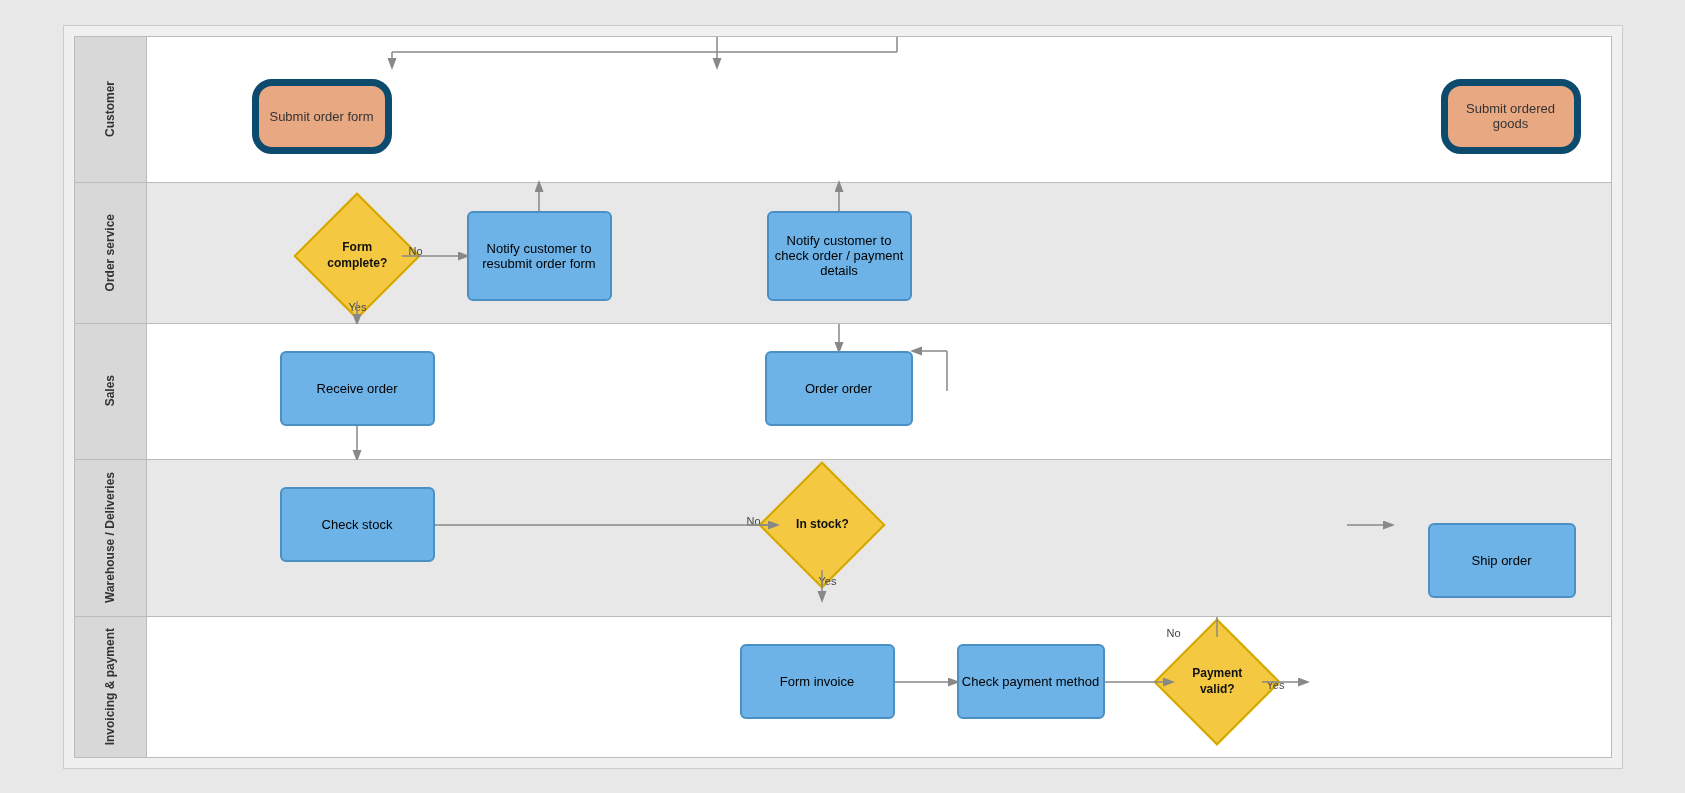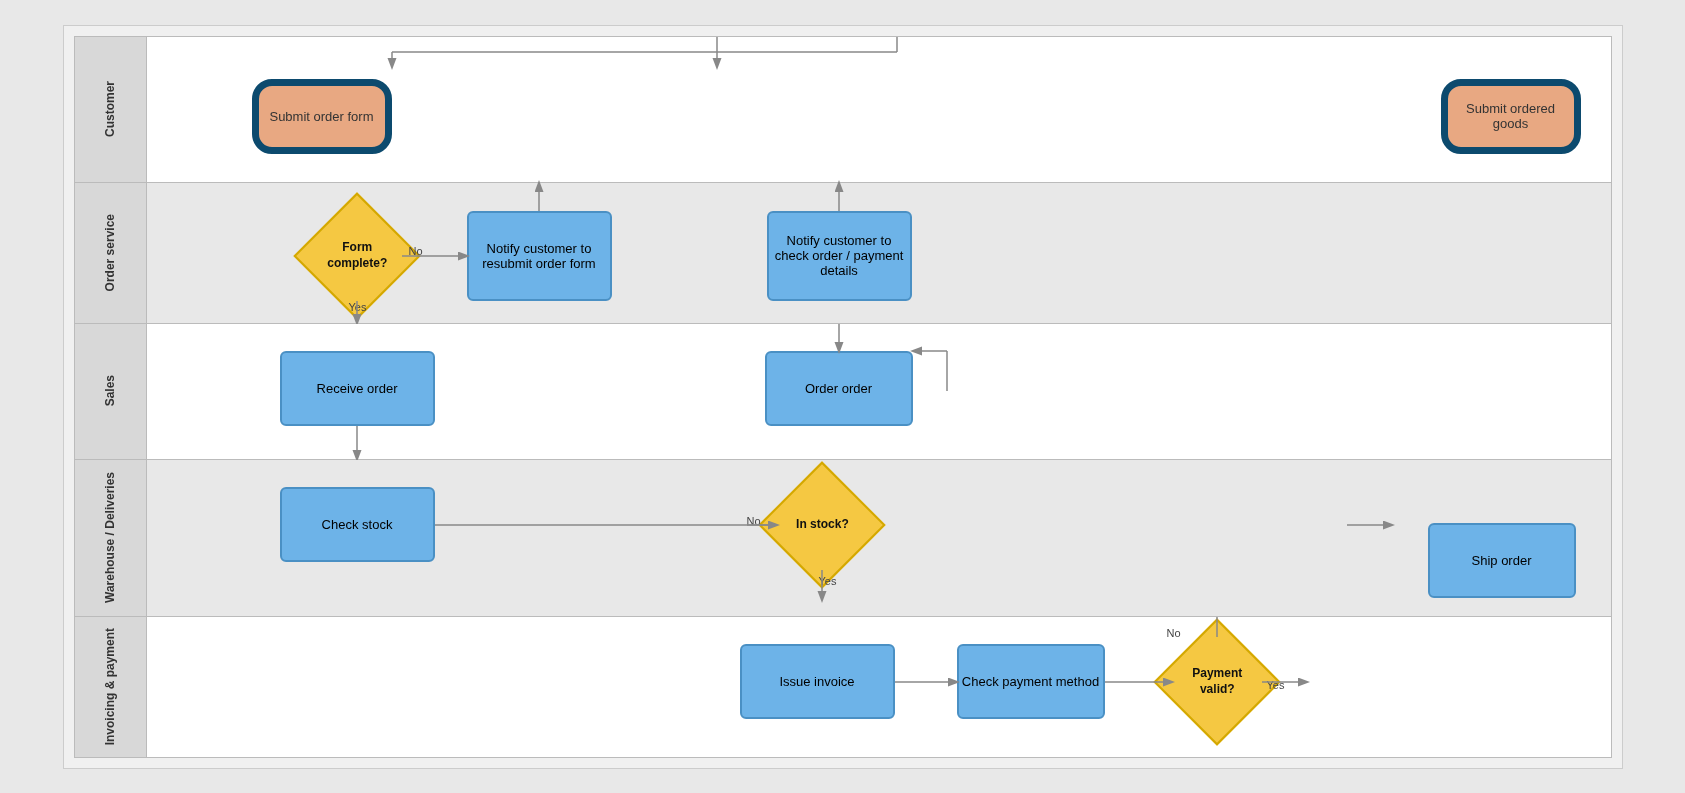--- a/index.html
+++ b/index.html
@@ -243,21 +243,21 @@
       </div>
     </div>
 
     <div class="swim-lane" style="min-height:140px; border-bottom:none;">
       <div class="lane-label">
         <span class="lane-label-text">Invoicing &amp; payment</span>
       </div>
       <div class="lane-content white-bg" style="position:relative; height:140px;">
 
         <div class="shape blue-rect" style="left:593px; top:27px; width:155px; height:75px;">
-          <span>Issue invoice</span>
+          <span>Form invoice</span>
         </div>
 
         <div class="shape blue-rect" style="left:810px; top:27px; width:148px; height:75px;text-align:right;">
           <span>Check payment method</span>
         </div>
 
         <div class="shape diamond" style="left:1025px; top:20px; width:90px; height:90px;">
           <span class="diamond-inner">Payment valid?</span>
         </div>
 

